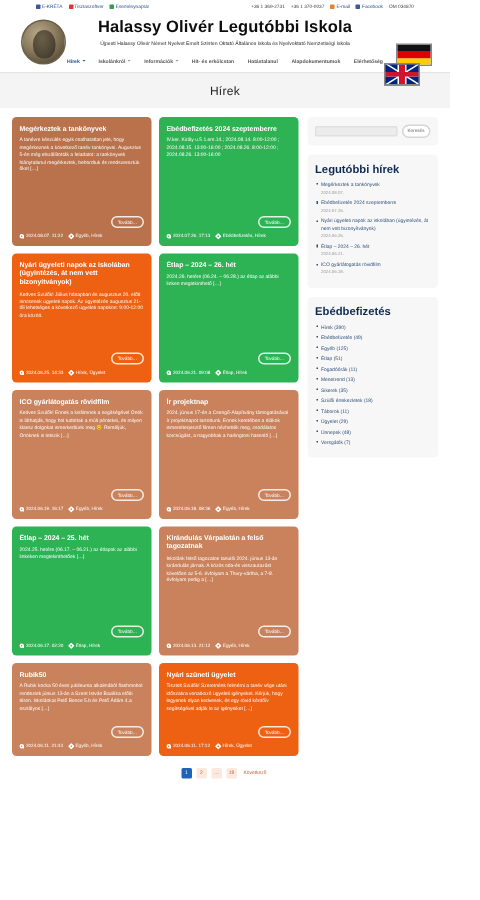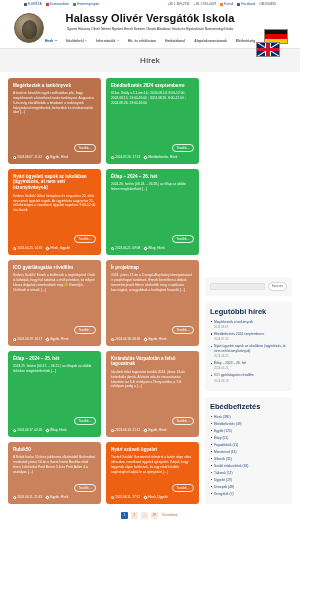--- a/index.html
+++ b/index.html
@@ -139,21 +139,20 @@
     color: #222;
     letter-spacing: 0.2px;
   }
 
   
   .wrap {
     display: flex;
     gap: 5px;
     padding: 6px 8px 0 8px;
     background: #fff;
-    align-items: flex-end;
   }
   .cards {
     width: 192px;
     display: flex;
     flex-wrap: wrap;
     gap: 5px;
     align-content: flex-start;
   }
   .sidebar {
     width: 87px;
@@ -347,21 +346,21 @@
     </div>
     <div class="flag flag-uk">
       <span class="dg1"></span>
         <span class="dg2"></span>
       <span class="cr-h"></span>
         <span class="cr-v"></span>
       <span class="cr-h2"></span>
         <span class="cr-v2"></span>
     </div>
   </div>
-  <div class="site-title">Halassy Olivér Versgátók Iskola</div>
+  <div class="site-title">Halassy Olivér Legutóbbi Iskola</div>
   <div class="site-sub">Újpesti Halassy Olivér Német Nyelvet Emelt Szinten Oktató Általános Iskola és Nyelvoktató Nemzetiségi Iskola</div>
 </div>
 
 <nav class="nav">
   <span class="nav-item active">
     <span>Hírek</span>
     <i class="caret"></i>
   </span>
   <span class="nav-item">
     <span>Iskolánkról</span>

